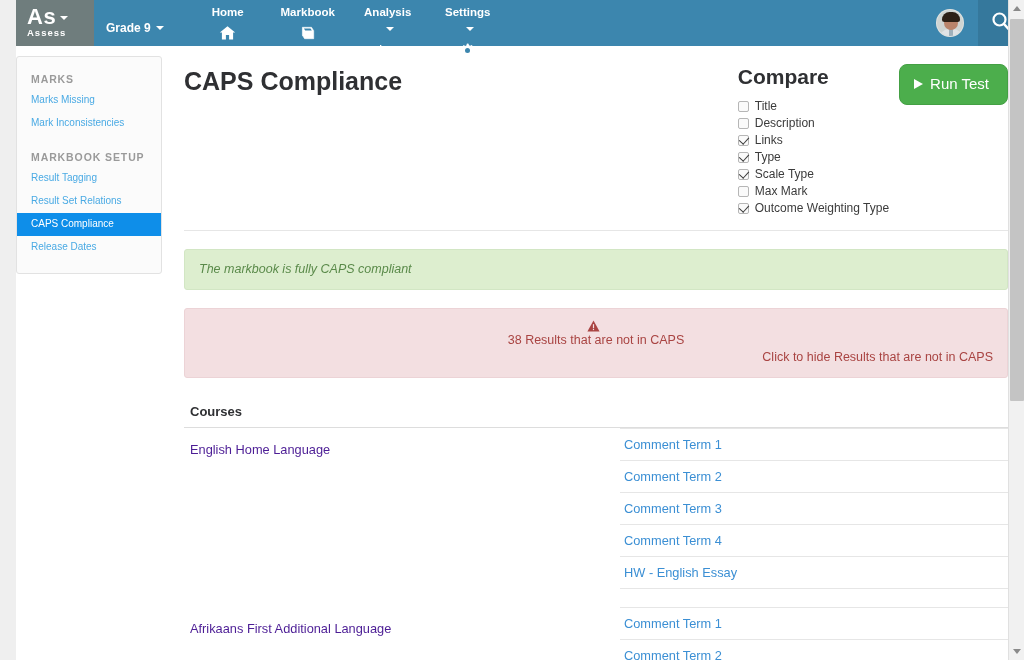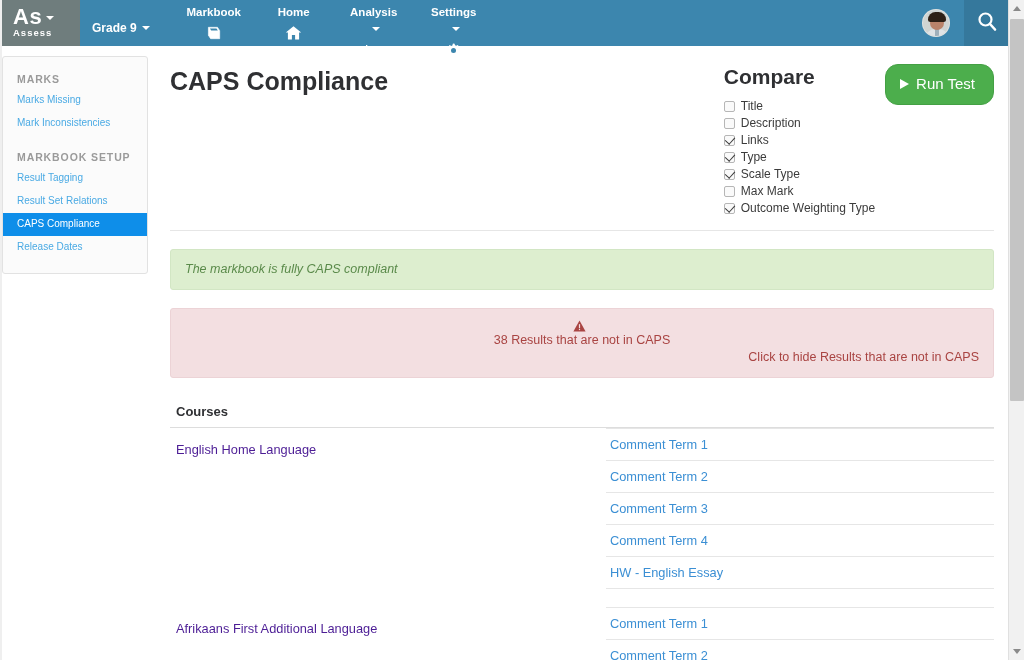--- a/index.html
+++ b/index.html
@@ -9,21 +9,21 @@
     overflow: hidden;
     background: #ffffff;
     font-family: "Liberation Sans", sans-serif;
     -webkit-font-smoothing: antialiased;
   }
 
   .page { position: relative; width: 1024px; height: 660px; background: #efefef; }
 
   
   .canvas {
-    position: absolute; left: 2px; top: 0;
+    position: absolute; left: 16px; top: 0;
     width: 1008px; height: 660px;
     background: #ffffff;
     overflow: hidden;
   }
 
   
   .navbar {
     position: relative;
     height: 46px;
     background: #3c86ae;
@@ -174,21 +174,21 @@
     border: solid #3b3b3b;
     border-width: 0 1.6px 1.6px 0;
     transform: rotate(42deg);
   }
   .chk-lbl { font-size: 12px; color: #3b3b3b; white-space: nowrap; cursor: pointer; }
 
   .runbtn {
     background: #4cae4c;
     color: #ffffff;
     border: 1px solid #44a044;
-    border-radius: 13px;
+    border-radius: 8px;
     font-size: 15px;
     font-weight: normal;
     padding: 10px 18px 11px 14px;
     cursor: pointer;
     white-space: nowrap;
     line-height: 18px;
     font-family: "Liberation Sans", sans-serif;
   }
   .runbtn .play {
     display: inline-block;
@@ -301,35 +301,35 @@
       </div>
 
       <div class="grade">
         <span>Grade 9</span>
           <span class="caret"></span>
       </div>
 
       <div class="navitems">
 
         <div class="navitem">
+          <span class="lbl">Home</span>
+          <span class="ico">
+            <svg width="17" height="16" viewBox="0 0 17 16">
+                <path fill="#ffffff" d="M8.5 1.2 0.8 7.6h2.1v7h4V10h3.2v4.6h4v-7h2.1z"></path>
+              </svg>
+          </span>
+        </div>
+
+        <div class="navitem">
           <span class="lbl">Markbook</span>
           <span class="ico">
             <svg width="18" height="16" viewBox="0 0 18 16">
               <path fill="#ffffff" stroke="#ffffff" stroke-width="0.6" d="M3.4 2.3h9.1l2.2 3.4v8H5.6L3.4 10.3z"></path>
               <path fill="#3c86ae" d="M4.9 3.6h6.6l1.3 2H6.2z"></path>
             </svg>
-          </span>
-        </div>
-
-        <div class="navitem">
-          <span class="lbl">Home</span>
-          <span class="ico">
-            <svg width="17" height="16" viewBox="0 0 17 16">
-                <path fill="#ffffff" d="M8.5 1.2 0.8 7.6h2.1v7h4V10h3.2v4.6h4v-7h2.1z"></path>
-              </svg>
           </span>
         </div>
 
         <div class="navitem">
           <span class="lbl">Analysis</span><span class="caret"></span>
           <span class="ico">
             <svg width="18" height="16" viewBox="0 0 18 16">
               <rect x="1" y="2" width="1.3" height="12" fill="#ffffff"></rect>
               <rect x="1" y="12.8" width="16" height="1.3" fill="#ffffff"></rect>
               <rect x="4" y="8" width="2.4" height="4.6" fill="#ffffff"></rect>

